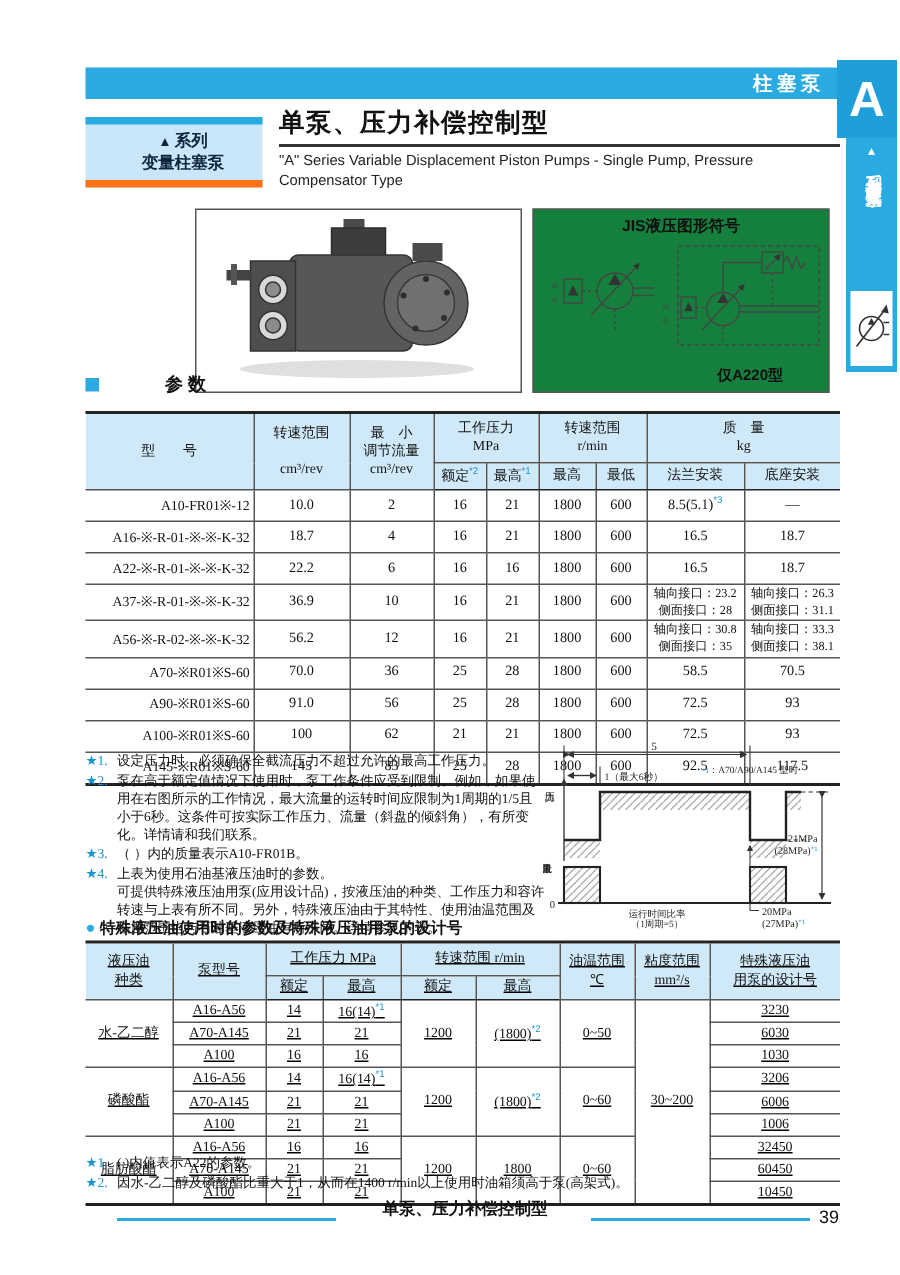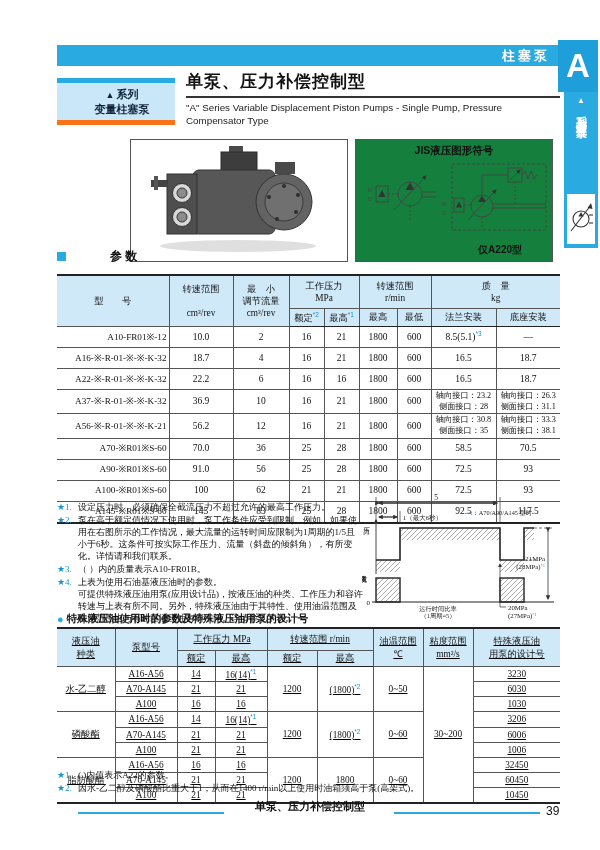--- a/index.html
+++ b/index.html
@@ -269,21 +269,21 @@
             <td>16</td>
             <td>21</td>
             <td>1800</td>
             <td>600</td>
             <td class="mass2">轴向接口：23.2
 侧面接口：28</td>
             <td class="mass2">轴向接口：26.3
 侧面接口：31.1</td>
           </tr>
           <tr>
-            <td class="model">A56-※-R-01-※-※-K-21</td>
+            <td class="model">A56-※-R-02-※-※-K-32</td>
             <td>56.2</td>
             <td>12</td>
             <td>16</td>
             <td>21</td>
             <td>1800</td>
             <td>600</td>
             <td class="mass2">轴向接口：30.8
 侧面接口：35</td>
             <td class="mass2">轴向接口：33.3
 侧面接口：38.1</td>

